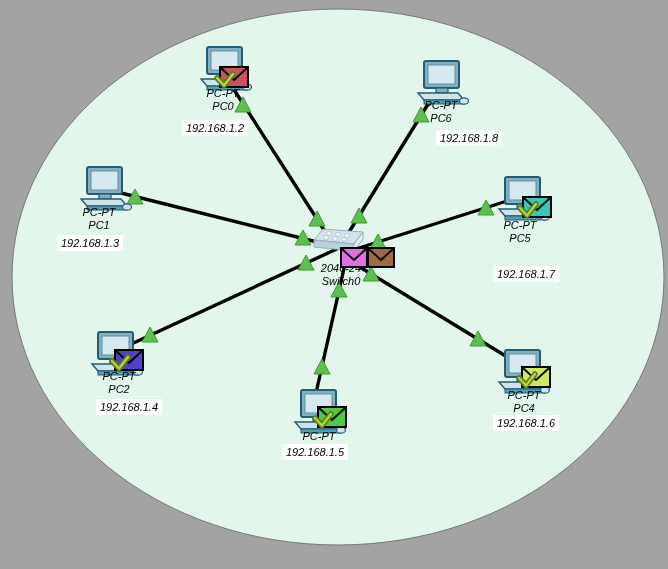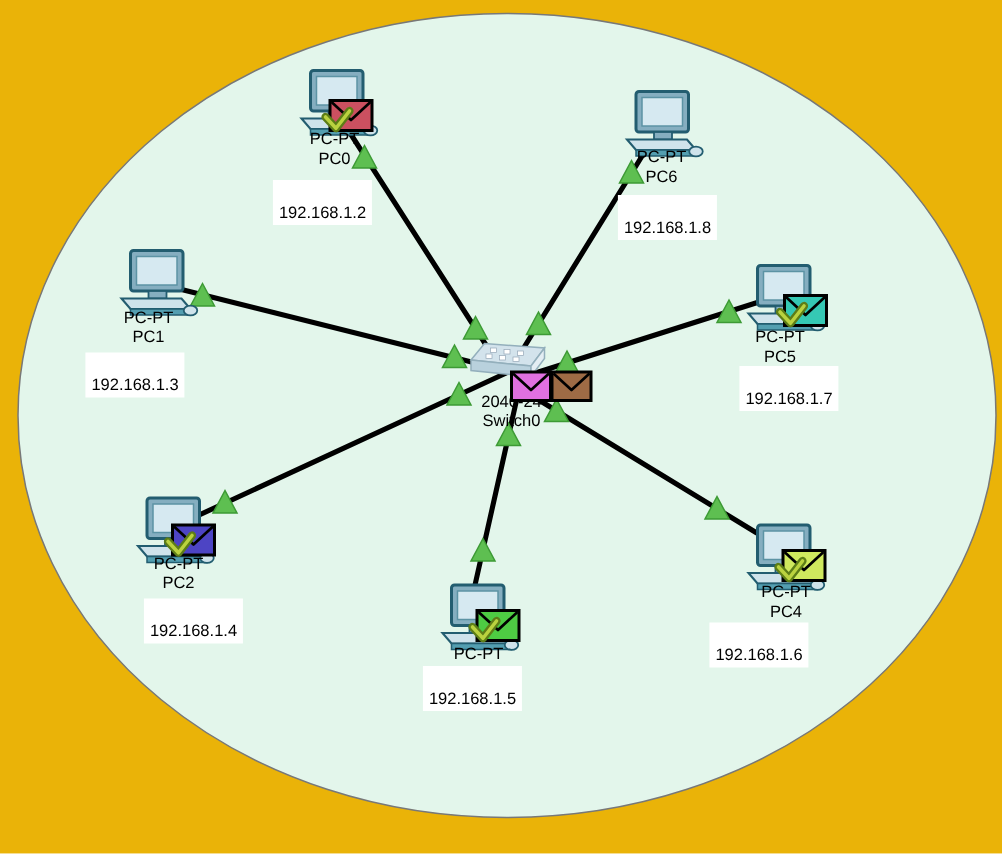--- a/index.html
+++ b/index.html
@@ -1,53 +1,53 @@
 <!DOCTYPE html>
 <html><head>
 <meta charset="utf-8">
 <style>
   html,body{margin:0;padding:0;background:#ffffff;}
   #stage{
     position:relative;width:668px;height:569px;overflow:hidden;
-    font-family:"Liberation Sans",sans-serif;font-size:11px;color:#000;background:#eab308;
+    font-family:"Liberation Sans",sans-serif;font-size:11px;color:#000;background:#a3a3a3;font-style:italic;
   }
   #wires{position:absolute;left:0;top:0;width:668px;height:569px;}
   .cable{stroke:#000;stroke-width:3.4;stroke-linecap:round;}
   .arrow{stroke:#3d9a35;stroke-width:1;}
   .device{position:absolute;width:52px;height:47px;}
   .device svg{width:100%;height:100%;overflow:visible;}
   #switch0{width:50px;height:32px;}
   .dev-label{
     position:absolute;transform:translateX(-50%);text-align:center;
     line-height:13px;white-space:nowrap;z-index:3;
   }
   .ip-label{
     position:absolute;transform:translateX(-50%);background:#ffffff;
-    padding:16px 4px 2px 4px;white-space:nowrap;z-index:3;
+    padding:2px 4px 2px 4px;white-space:nowrap;z-index:3;
   }
   .env{position:absolute;width:30px;height:22px;overflow:visible;z-index:4;}
   .env-sm{width:28px;height:21px;}
   .env-body{stroke:#000;stroke-width:2;}
   .env-flap{fill:none;stroke:#000;stroke-width:1.8;stroke-linejoin:round;}
   .env-check-outline{fill:none;stroke:#5d7d17;stroke-width:5.5;stroke-linecap:round;stroke-linejoin:round;}
   .env-check{fill:none;stroke-width:2.4;stroke-linecap:round;stroke-linejoin:round;}
   .dev-icon-layer{z-index:2;}
   
   #pc0{left:200px;top:46px}   #pc1{left:80px;top:166px}
   #pc2{left:91px;top:331px}   #pc3{left:294px;top:389px}
   #pc4{left:498px;top:349px}  #pc5{left:498px;top:176px}
   #pc6{left:417px;top:60px}   #switch0{left:314px;top:228px}
   
   #lbl-pc0{left:223px;top:87px}   #ip-pc0{left:215px;top:120px}
   #lbl-pc1{left:99px;top:206px}   #ip-pc1{left:90px;top:235px}
   #lbl-pc2{left:119px;top:370px}  #ip-pc2{left:129px;top:399px}
   #lbl-pc3{left:319px;top:430px}  #ip-pc3{left:315px;top:444px}
-  #lbl-pc4{left:524px;top:389px}  #ip-pc4{left:506px;top:415px}
-  #lbl-pc5{left:520px;top:219px}  #ip-pc5{left:526px;top:244px}
-  #lbl-pc6{left:441px;top:99px}   #ip-pc6{left:445px;top:130px}
+  #lbl-pc4{left:524px;top:389px}  #ip-pc4{left:526px;top:415px}
+  #lbl-pc5{left:520px;top:219px}  #ip-pc5{left:526px;top:266px}
+  #lbl-pc6{left:441px;top:99px}   #ip-pc6{left:469px;top:130px}
   #lbl-switch{left:341px;top:262px}
   
   #env-pc0{left:219px;top:66px}   #env-pc2{left:114px;top:349px}
   #env-pc3{left:317px;top:406px}  #env-pc4{left:521px;top:366px}
   #env-pc5{left:522px;top:196px}
   #env-sw0{left:340px;top:247px}  #env-sw1{left:367px;top:247px}
 </style>
 </head>
 <body>
 

